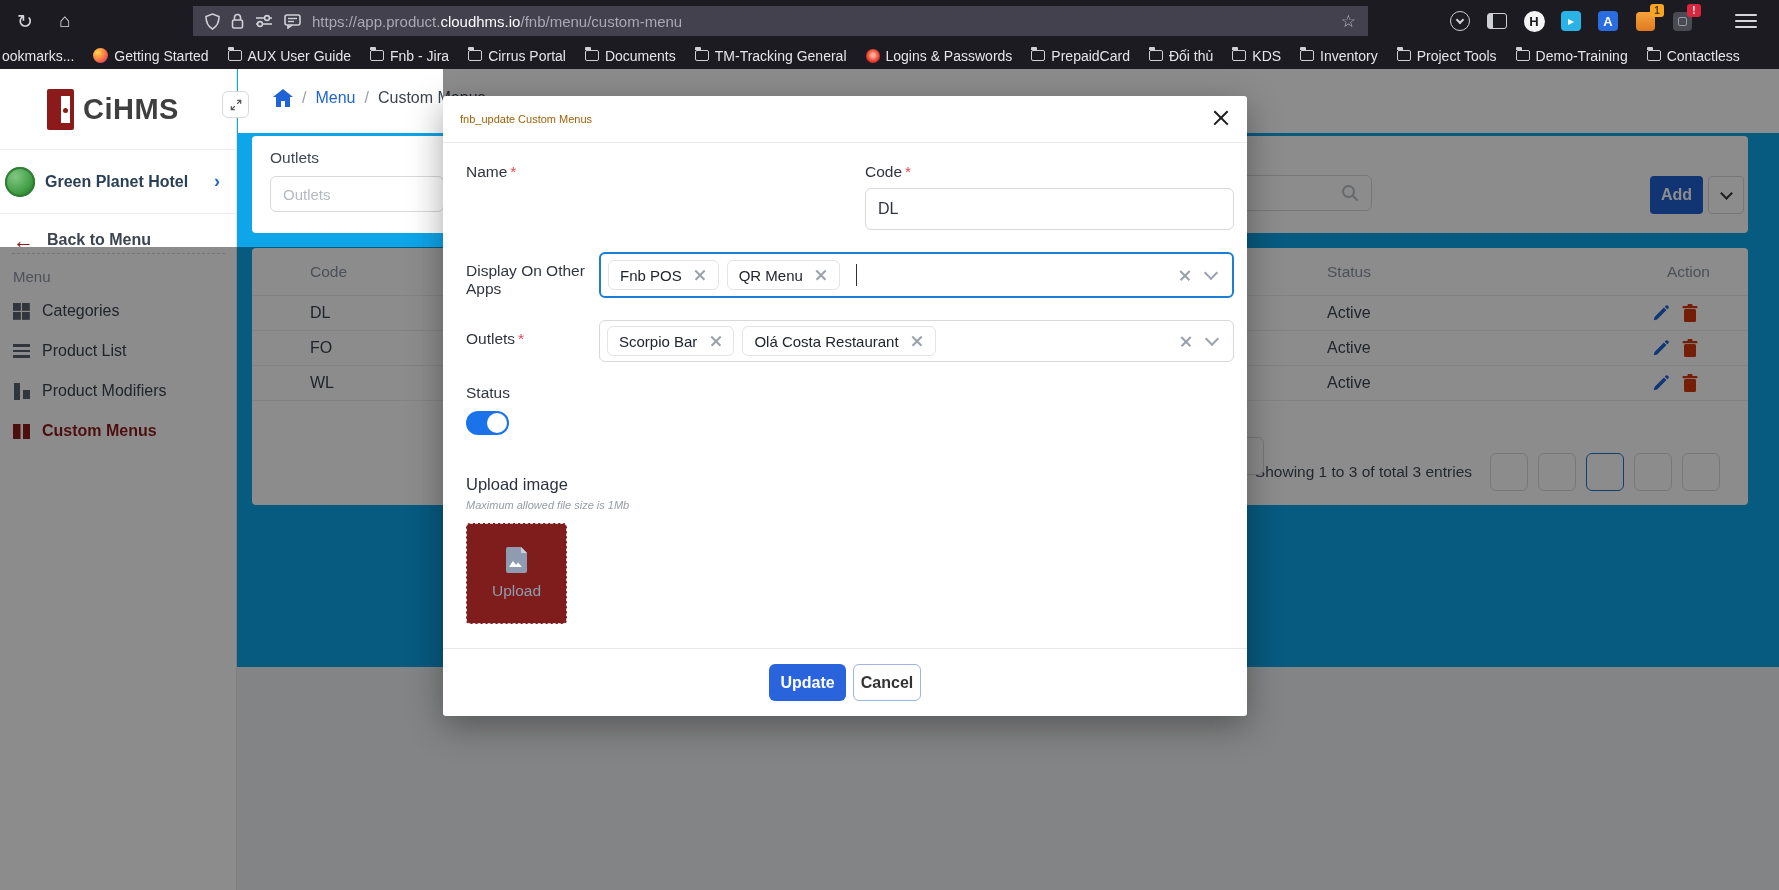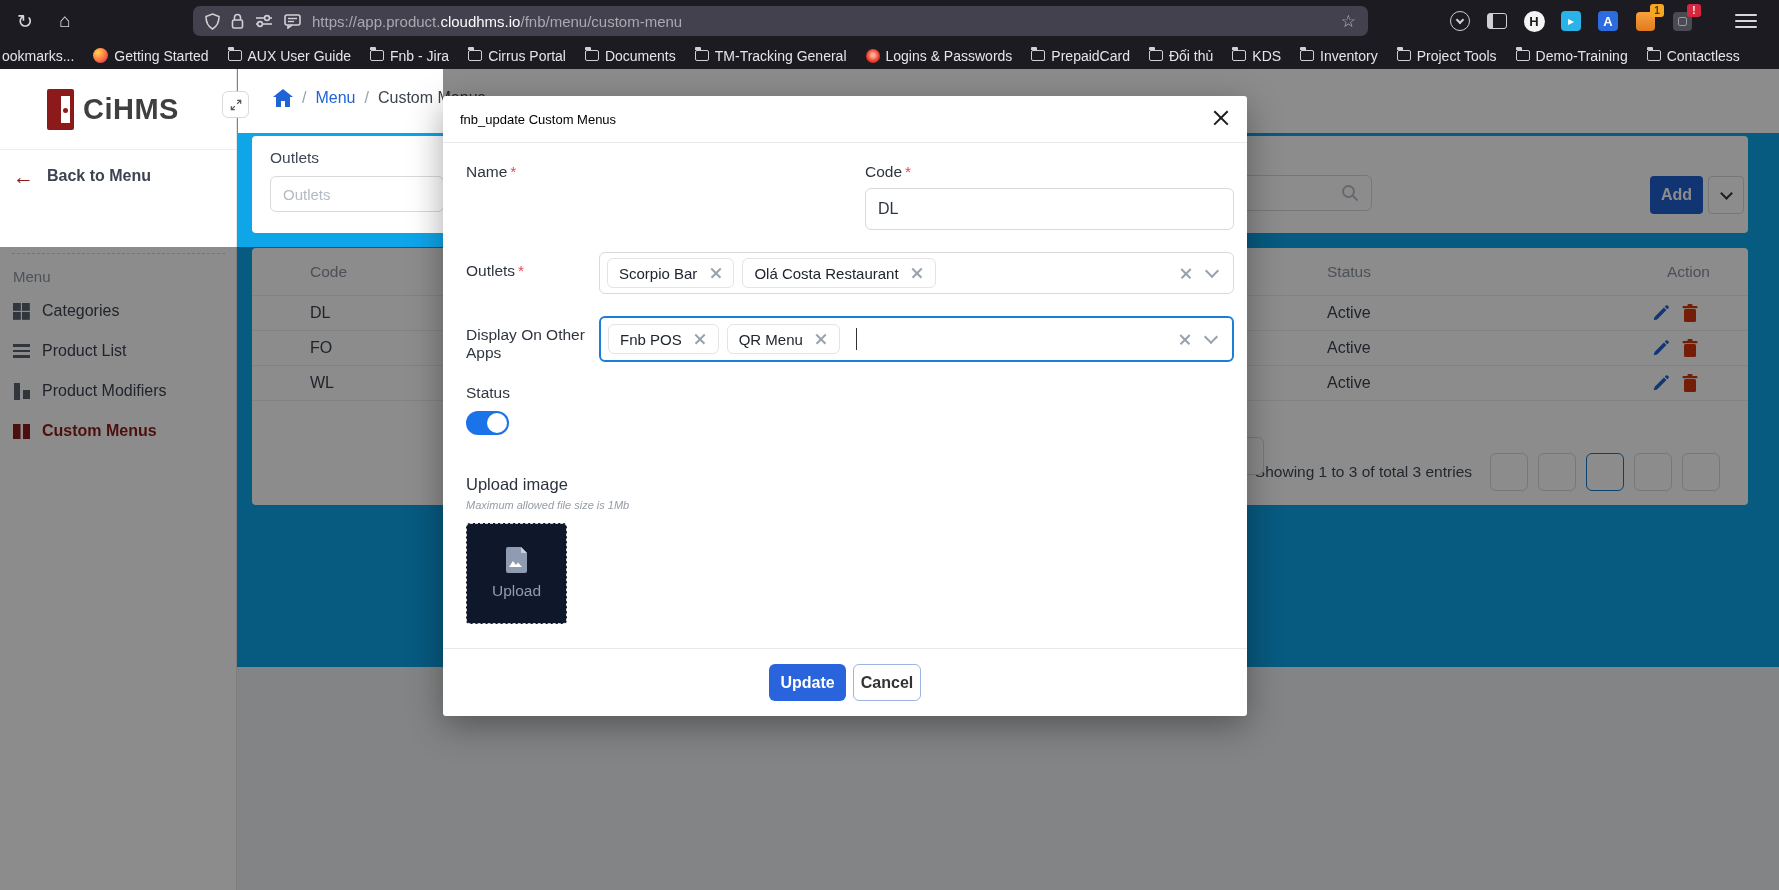--- a/index.html
+++ b/index.html
@@ -5,21 +5,21 @@
   * { margin:0; padding:0; box-sizing:border-box; }
   html,body { width:1779px; height:890px; overflow:hidden; }
   body { font-family:"Liberation Sans", sans-serif; background:#eef0f3; }
   #screen { position:relative; width:1779px; height:890px; }
 
   
   #toolbar { position:absolute; left:0; top:0; width:1779px; height:42px; background:#1c1b22; }
   .tb-btn { position:absolute; top:7px; width:30px; height:28px; border-radius:4px; color:#d6d6dd;
             display:flex; align-items:center; justify-content:center; font-size:19px; background:none; border:none; }
   #urlbar { position:absolute; left:193px; top:6px; width:1175px; height:30px; background:#42414d;
-            border-radius:7px; display:flex; align-items:center; padding:0 12px; gap:11px; }
+            border-radius:0; display:flex; align-items:center; padding:0 12px; gap:11px; }
   #urlbar svg { flex:0 0 auto; }
   .url-text { font-size:15px; color:#a9a9b3; white-space:nowrap; }
   .url-domain { color:#fbfbfe; }
   #star { margin-left:auto; color:#b9b9c3; font-size:17px; }
   #ext-cluster { position:absolute; left:1448px; top:0; height:42px; display:flex; align-items:center; gap:13px; }
   .ext { position:relative; width:24px; height:24px; display:flex; align-items:center; justify-content:center; }
   .badge { position:absolute; top:-5px; right:-7px; min-width:14px; height:13px; border-radius:3px; color:#fff;
            font-size:10px; font-weight:bold; display:flex; align-items:center; justify-content:center; padding:0 2px; }
   .badge.orange { background:#f5a623; color:#5b3b00; }
   .badge.red { background:#d7263d; }
@@ -118,21 +118,21 @@
 
   
   .mask { position:absolute; background:rgba(0,0,0,0.45); z-index:50; }
   #mask-right { left:443px; top:69px; width:1336px; height:821px; }
   #mask-bl { left:0; top:247px; width:443px; height:643px; }
 
   
   #modal { position:absolute; left:443px; top:96px; width:804px; height:620px; background:#fff; border-radius:3px;
            box-shadow:0 10px 34px rgba(0,0,0,0.35); z-index:100; }
   #modal-header { height:47px; border-bottom:1px solid #e9e9e9; display:flex; align-items:center; padding:0 17px; }
-  #modal-title { font-size:13px; color:#000000; }
+  #modal-title { font-size:11px; color:#a16207; }
   #modal-close { margin-left:auto; background:none; border:none; }
   #modal-body { padding:20px 13px 0 23px; }
   .field-label { font-size:15.5px; color:#30363f; }
   .req { color:#e5484d; margin-left:3px; }
   .row-2col { display:flex; gap:30px; }
   .fcol { flex:1; }
   .text-input { margin-top:7px; width:100%; height:42px; border:1px solid #d9d9d9; border-radius:6px; padding:0 12px;
                 font-size:16px; color:#2f3540; font-family:"Liberation Sans",sans-serif; outline:none; }
   .sel-row { display:flex; margin-top:22px; }
   .sel-label { width:133px; padding-top:10px; flex:0 0 auto; }
@@ -144,21 +144,21 @@
   .tag .xi { cursor:pointer; }
   .sel-clear { position:absolute; right:40px; top:50%; transform:translateY(-50%); background:none; border:none; display:flex; }
   .sel-caret { position:absolute; right:16px; top:46%; transform:translateY(-50%); background:none; border:none; display:flex; }
   .tcaret { width:1.5px; height:22px; background:#333; margin-left:8px; }
   #status-block { margin-top:22px; }
   #status-toggle { margin-top:9px; position:relative; width:43px; height:24px; border-radius:12px; background:#1a73e8; border:none; display:block; }
   #status-toggle::after { content:""; position:absolute; right:2px; top:2px; width:20px; height:20px; border-radius:50%; background:#fff; }
   #upload-block { margin-top:40px; }
   #upload-title { font-size:16.5px; color:#2b3340; }
   #upload-hint { margin-top:5px; font-style:italic; font-size:11px; color:#959ca6; }
-  #upload-box { margin-top:12px; width:101px; height:101px; border:1.5px dashed #d6d6d6; border-radius:4px; background:#0f172a;
+  #upload-box { margin-top:12px; width:101px; height:101px; border:1.5px dashed #d6d6d6; border-radius:4px; background:#7f1d1d;
                 display:flex; flex-direction:column; align-items:center; justify-content:center; gap:9px; }
   #upload-text { font-size:15.5px; color:#8e9dae; }
   #modal-footer { position:absolute; left:0; bottom:0; width:100%; height:68px; border-top:1px solid #e9e9e9;
                   display:flex; align-items:center; justify-content:center; gap:7px; }
   #update-btn { width:77px; height:37px; background:#2a64dd; color:#fff; border:none; border-radius:6px; font-size:16px; font-weight:600; font-family:"Liberation Sans",sans-serif; }
   #cancel-btn { width:68px; height:37px; background:#fff; color:#333; border:1px solid #9db4e4; border-radius:6px; font-size:16px; font-weight:600; font-family:"Liberation Sans",sans-serif; }
 
   
   .xi { position:relative; width:13px; height:13px; display:inline-block; }
   .xi::before,.xi::after { content:""; position:absolute; left:50%; top:50%; width:13px; height:1.6px; background:#99a1ac;
@@ -304,20 +304,25 @@
 
     <div id="sidebar">
       <div id="logo-row">
         <span id="logo-door"></span>
         <span id="logo-text">CiHMS</span>
         <button id="collapse-btn">
           <svg width="14" height="14" viewBox="0 0 24 24">
               <path d="M10 14 L4 20 M4 14 v6 h6 M14 10 L20 4 M14 4 h6 v6" fill="none" stroke="#555" stroke-width="2.2"></path>
             </svg>
         </button>
+      </div>
+      <div id="hotel-row">
+        <span id="planet-ic"></span>
+        <span id="hotel-name">Green Planet Hotel</span>
+        <span id="hotel-chev">›</span>
       </div>
       <div id="back-row">
         <span id="back-arrow">←</span>
         <span id="back-label">Back to Menu</span>
       </div>
       <div id="side-menu">
         <div id="menu-divider"></div>
         <div id="menu-label">Menu</div>
         <div>
 
@@ -462,43 +467,20 @@
         <div class="fcol">
           <div class="field-label"><span>Name</span><span class="req">*</span></div>
         </div>
         <div class="fcol">
           <div class="field-label"><span>Code</span><span class="req">*</span></div>
           <input class="text-input" value="DL" style="">
         </div>
       </div>
 
       <div class="sel-row">
-        <div class="sel-label field-label"><span>Outlets</span><span class="req">*</span></div>
-        <div class="mselect">
-          <span style="display:flex;gap:8px">
-
-          <span class="tag">
-                <span>Scorpio Bar</span>
-                <span class="xi"></span>
-              </span>
-              <span class="tag">
-                <span>Olá Costa Restaurant</span>
-                <span class="xi"></span>
-              </span>
-            </span>
-          <button class="sel-clear">
-              <span class="xi" style="width:15px;height:15px"></span>
-            </button>
-          <button class="sel-caret">
-              <span class="caret"></span>
-            </button>
-        </div>
-      </div>
-
-      <div class="sel-row">
         <div class="sel-label field-label">Display On Other Apps</div>
         <div class="mselect focused">
           <span style="display:flex;gap:8px">
 
           <span class="tag">
                 <span>Fnb POS</span>
                 <span class="xi"></span>
               </span>
               <span class="tag">
                 <span>QR Menu</span>
@@ -508,20 +490,43 @@
           <span class="tcaret"></span>
           <button class="sel-clear">
               <span class="xi" style="width:15px;height:15px"></span>
             </button>
           <button class="sel-caret">
               <span class="caret"></span>
             </button>
         </div>
       </div>
 
+      <div class="sel-row">
+        <div class="sel-label field-label"><span>Outlets</span><span class="req">*</span></div>
+        <div class="mselect">
+          <span style="display:flex;gap:8px">
+
+          <span class="tag">
+                <span>Scorpio Bar</span>
+                <span class="xi"></span>
+              </span>
+              <span class="tag">
+                <span>Olá Costa Restaurant</span>
+                <span class="xi"></span>
+              </span>
+            </span>
+          <button class="sel-clear">
+              <span class="xi" style="width:15px;height:15px"></span>
+            </button>
+          <button class="sel-caret">
+              <span class="caret"></span>
+            </button>
+        </div>
+      </div>
+
       <div id="status-block">
         <div class="field-label">Status</div>
         <button id="status-toggle" aria-checked="true"></button>
       </div>
 
       <div id="upload-block">
         <div id="upload-title">Upload image</div>
         <div id="upload-hint">Maximum allowed file size is 1Mb</div>
         <button id="upload-box">
           <svg width="24" height="26" viewBox="0 0 24 26">

